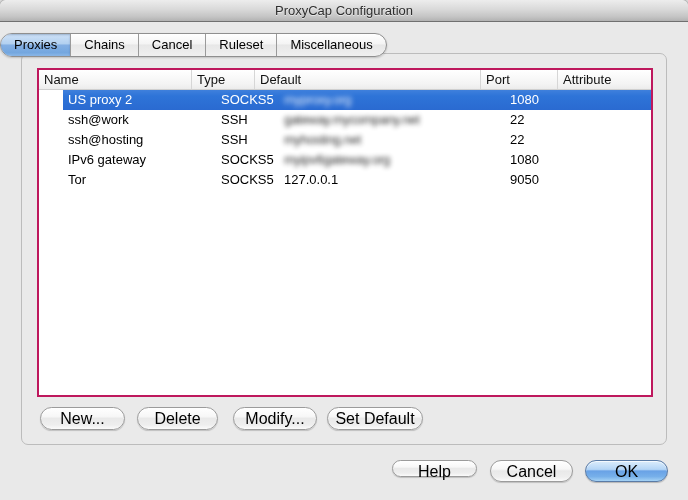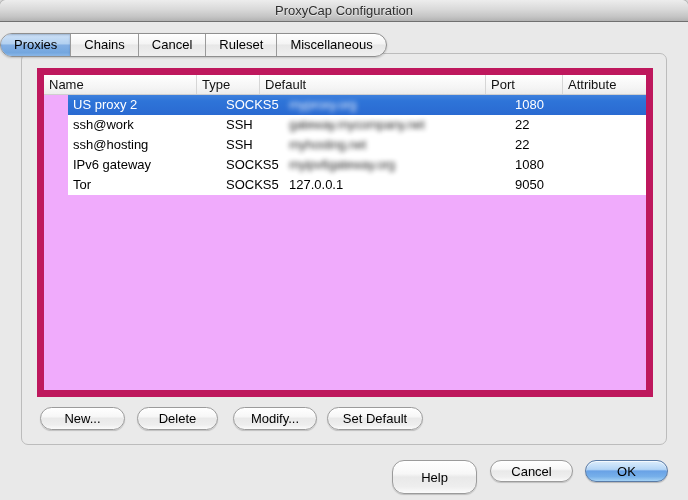--- a/index.html
+++ b/index.html
@@ -46,21 +46,21 @@
   
   .groupbox {
     position:absolute; left:21px; top:53px; width:646px; height:392px;
     border:1px solid #bcbcbc; border-radius:7px;
     background:#eaeaea;
     z-index:1;
   }
   
   .ptable {
     position:absolute; left:37px; top:68px; width:616px; height:329px;
-    background:#f0abfc; border:7px solid #be185d; z-index:2;
+    background:#ffffff; border:2px solid #be185d; z-index:2;
     overflow:hidden;
   }
   .thead {
     display:flex; height:20px;
     background:linear-gradient(180deg,#ffffff 0%,#f4f4f4 70%,#ececec 100%);
     border-bottom:1px solid #cfcfcf;
   }
   .th {
     line-height:19px; padding-left:5px; color:#111; overflow:hidden;
   }
@@ -76,33 +76,33 @@
     background:linear-gradient(180deg,#3f80dc 0%,#2e74d8 30%,#2a6ad1 100%);
     color:#ffffff;
   }
   .blurred { filter:blur(2.6px); opacity:0.85; letter-spacing:-0.3px; }
   
   .btn {
     position:absolute; height:23px; border-radius:12px;
     border:1px solid #9b9b9b;
     background:linear-gradient(180deg,#ffffff 0%,#f7f7f7 40%,#e9e9e9 50%,#eeeeee 80%,#fbfbfb 100%);
     box-shadow:0 1px 1px rgba(0,0,0,0.18), inset 0 1px 0 rgba(255,255,255,0.9);
-    font-family:inherit; font-size:13px; color:#000;
+    font-family:inherit; font-size:16px; color:#000;
     text-align:center; line-height:21px; padding:0; z-index:2;
   }
   .btn.primary {
     background:linear-gradient(180deg,#dcedfc 0%,#b4d5f6 42%,#69a2e6 50%,#77b0ea 78%,#a5d2f5 100%);
     border:1px solid #5a7ba6;
     box-shadow:0 1px 1px rgba(0,0,0,0.22), inset 0 1px 0 rgba(255,255,255,0.7);
   }
   #btn-new        { left:40px;  top:407px; width:85px; }
   #btn-delete     { left:137px; top:407px; width:81px; }
   #btn-modify     { left:233px; top:407px; width:84px; }
   #btn-setdefault { left:327px; top:407px; width:96px; }
-  #btn-help   { left:392px; top:460px; width:85px; height:34px; }
+  #btn-help   { left:392px; top:460px; width:85px; height:17px; }
   #btn-cancel { left:490px; top:460px; width:83px; height:22px; }
   #btn-ok     { left:585px; top:460px; width:83px; height:22px; }
 </style>
 </head>
 <body>
 
 <div class="window">
 
   <div class="titlebar">
     <span>ProxyCap Configuration</span>

